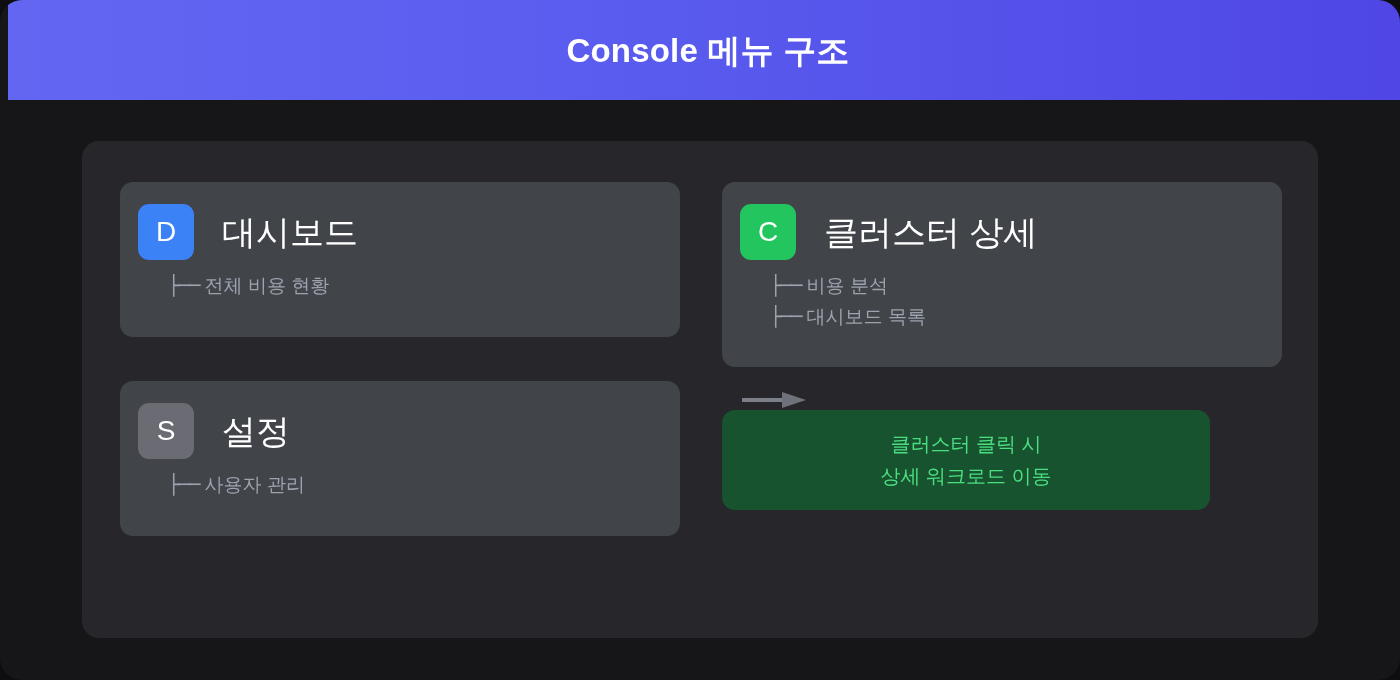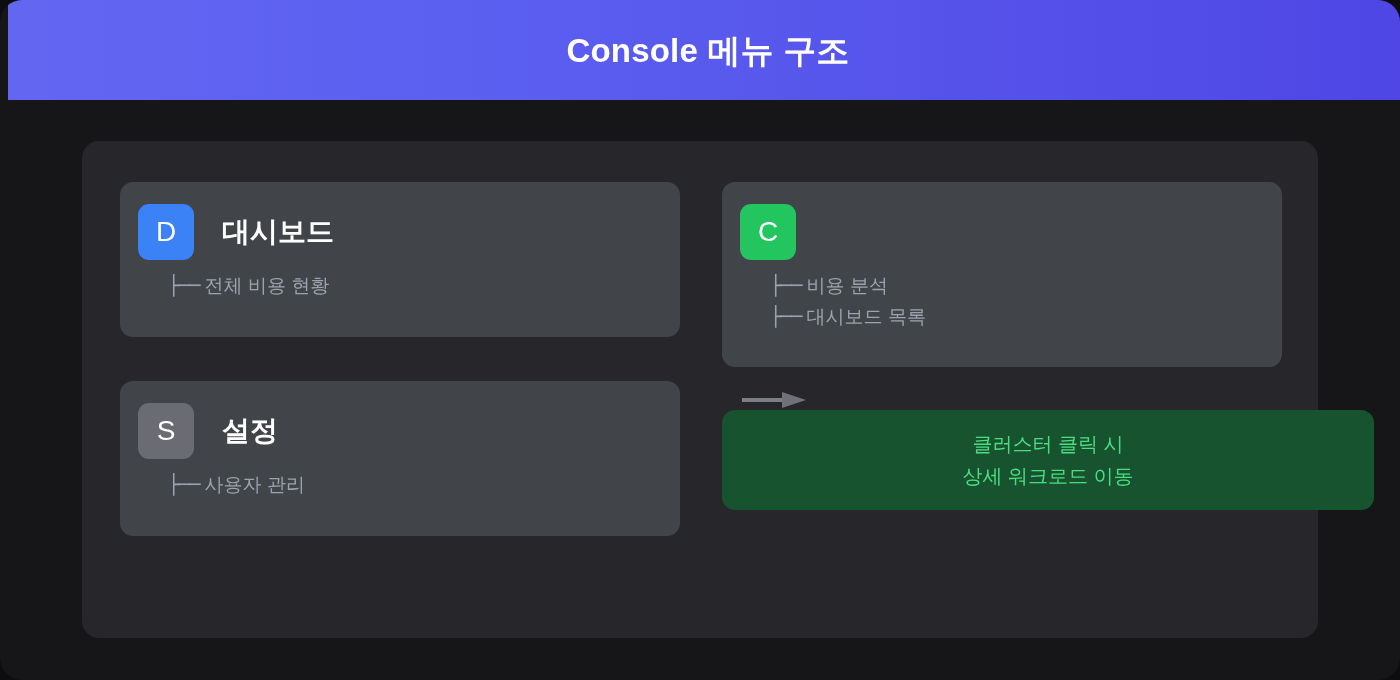--- a/index.html
+++ b/index.html
@@ -79,22 +79,22 @@
     font-weight: 400;
     flex: 0 0 auto;
   }
   .badge-blue  { background: #3b82f6; }
   .badge-green { background: #22c55e; }
   .badge-gray  { background: #6b6b74; }
 
   .card-title {
     margin-left: 28px;
     color: #ffffff;
-    font-size: 28px;
-    font-weight: bold;
+    font-size: 34px;
+    font-weight: normal;
     line-height: 1;
   }
 
   .card-items {
     padding: 10px 8px 0 48px;
   }
   .card-item {
     color: #9ca3af;
     font-size: 19px;
     line-height: 30px;
@@ -114,21 +114,21 @@
     top: 251px;
     width: 64px;
     height: 16px;
   }
 
   
   #note {
     position: absolute;
     left: 640px;
     top: 269px;
-    width: 652px;
+    width: 488px;
     height: 100px;
     background: #17532f;
     border-radius: 13px;
     display: flex;
     flex-direction: column;
     align-items: center;
     justify-content: center;
   }
   .note-line {
     color: #4ade80;
@@ -163,20 +163,21 @@
         <div class="card-title">설정</div>
       </div>
       <div class="card-items">
         <div class="card-item"><span class="tree-prefix">├──</span> <span>사용자 관리</span></div>
       </div>
     </div>
 
     <div class="card" id="card-cluster">
       <div class="card-head">
         <div class="badge badge-green">C</div>
+        <div class="card-title">클러스터 상세</div>
       </div>
       <div class="card-items">
         <div class="card-item"><span class="tree-prefix">├──</span> <span>비용 분석</span></div>
         <div class="card-item"><span class="tree-prefix">├──</span> <span>대시보드 목록</span></div>
       </div>
     </div>
 
     <svg id="arrow" viewBox="0 0 64 16">
       <rect x="0" y="6" width="48" height="4" fill="#7c7f87"></rect>
       <polygon points="40,0 64,8 40,16" fill="#6f727a"></polygon>

